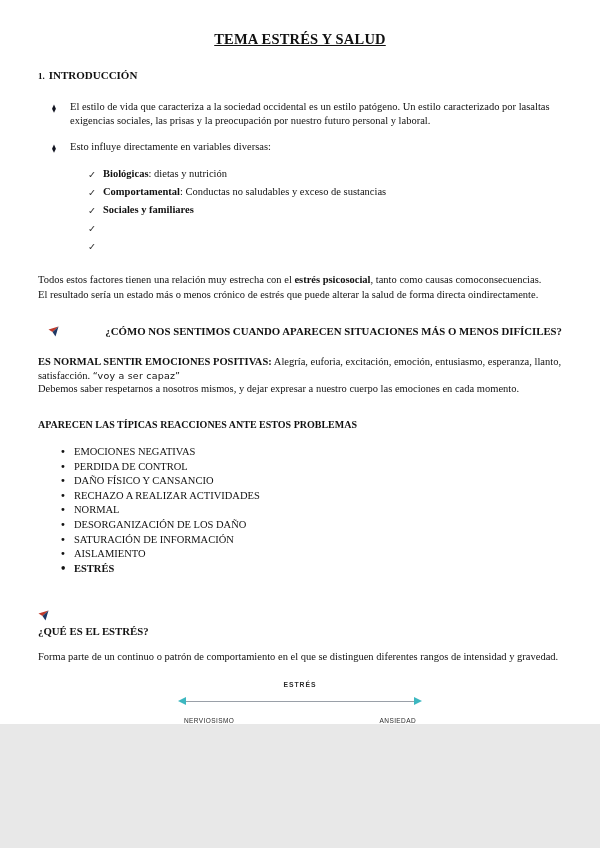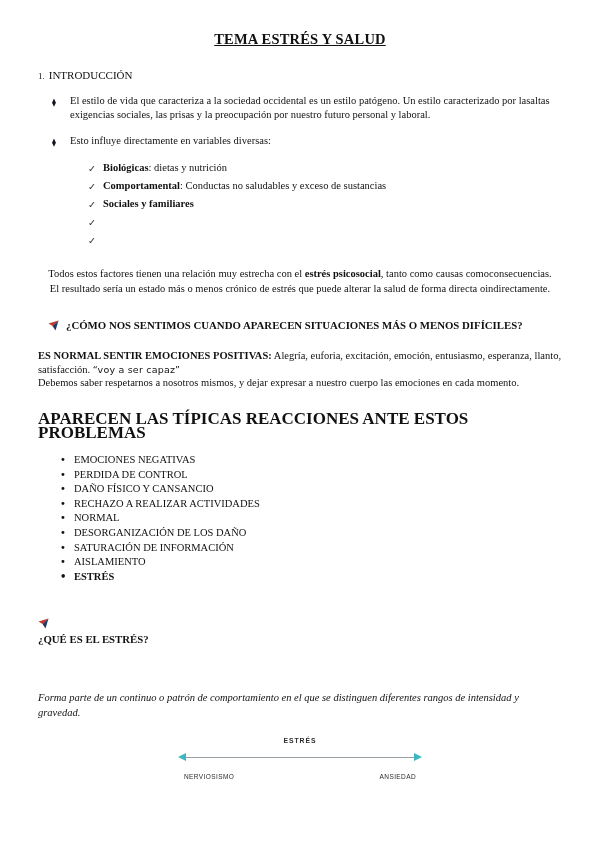--- a/index.html
+++ b/index.html
@@ -1,63 +1,63 @@
 <!DOCTYPE html>
 <html><head>
 <meta charset="utf-8">
 <style>
   * { margin:0; padding:0; box-sizing:border-box; }
   html,body { background:#e8e8e8; }
   .page {
-    width:600px; height:848px; margin:0 auto; background:#ffffff;
+    width:600px; height:724px; margin:0 auto; background:#ffffff;
     font-family:"Liberation Serif", serif; color:#111;
     font-size:10.5px; line-height:14px;
     padding:32px 38px 8px 38px; position:relative; overflow:hidden;
   }
   .doc-title {
     text-align:center; font-weight:bold; font-size:14.5px;
     text-decoration:underline; margin-bottom:22px; letter-spacing:.2px;
   }
-  .sec-heading { font-weight:normal; font-size:11px; margin-bottom:11px; }
+  .sec-heading { font-weight:bold; font-size:11px; margin-bottom:17px; }
   .sec-heading .num { font-size:9px; margin-right:4px; }
 
   .bullet-row { display:flex; margin:0 0 12px 14px; }
   .bullet-glyph { width:18px; flex:none; font-family:"DejaVu Sans",sans-serif;
     font-size:8px; color:#10131f; padding-top:2px; }
   .bullet-text { flex:1; }
   .bullet-row.second { margin-bottom:9px; }
 
   .check-list { margin:0 0 18px 0; }
   .check-row { display:flex; margin-left:50px; line-height:17px; }
   .check-glyph { width:15px; flex:none; font-family:"DejaVu Sans",sans-serif;
     font-size:9.5px; color:#3a3a3a; padding-top:1px; }
   .b { font-weight:bold; }
 
-  .factors p { line-height:14.5px;text-align:center; }
+  .factors p { line-height:14.5px; }
 
   .icon-heading { display:flex; align-items:flex-start; font-weight:bold;
-    font-size:10.8px; }
+    font-size:10.8px;justify-content:space-between; }
   .icon-heading .hicon { flex:none; margin:2px 7px 0 0; }
   .feelings-heading { margin:22px 0 15px 10px; }
   .stress-heading { margin-top:32px;flex-direction:column; }
 
   .emotion { line-height:13.5px; }
   .handwritten { font-family:"DejaVu Sans",sans-serif; font-size:9.5px;
     letter-spacing:.2px; }
   .quote-line { display:block; line-height:15px; }
   .respect { }
 
-  .reactions-heading { font-weight:bold; font-size:17px; margin-top:22px; }
+  .reactions-heading { font-weight:bold; font-size:10px; margin-top:22px; }
   .reaction-list { margin:13px 0 0 22px; list-style:none; }
   .reaction-row { display:flex; line-height:14.6px; }
   .reaction-dot { width:14px; flex:none; font-family:"DejaVu Sans",sans-serif;
     font-size:10px; }
   .reaction-row.strong span { font-weight:bold; }
 
-  .stress-para { margin-top:44px; line-height:15px;font-style:italic; }
+  .stress-para { margin-top:11px; line-height:15px; }
 
   .diagram { width:244px; margin:14px auto 0 auto;
     font-family:"Liberation Sans",sans-serif; }
   .diagram-top { text-align:center; font-size:6.8px; font-weight:bold;
     letter-spacing:1px; color:#2b2b2b; margin-bottom:5px; }
   .diagram-axis { display:flex; align-items:center; }
   .axis-line { flex:1; height:1px; background:#9aa0a8; }
   .arrow-left { width:0; height:0; border-top:4.5px solid transparent;
     border-bottom:4.5px solid transparent; border-right:8px solid #3db7c0; }
   .arrow-right { width:0; height:0; border-top:4.5px solid transparent;

